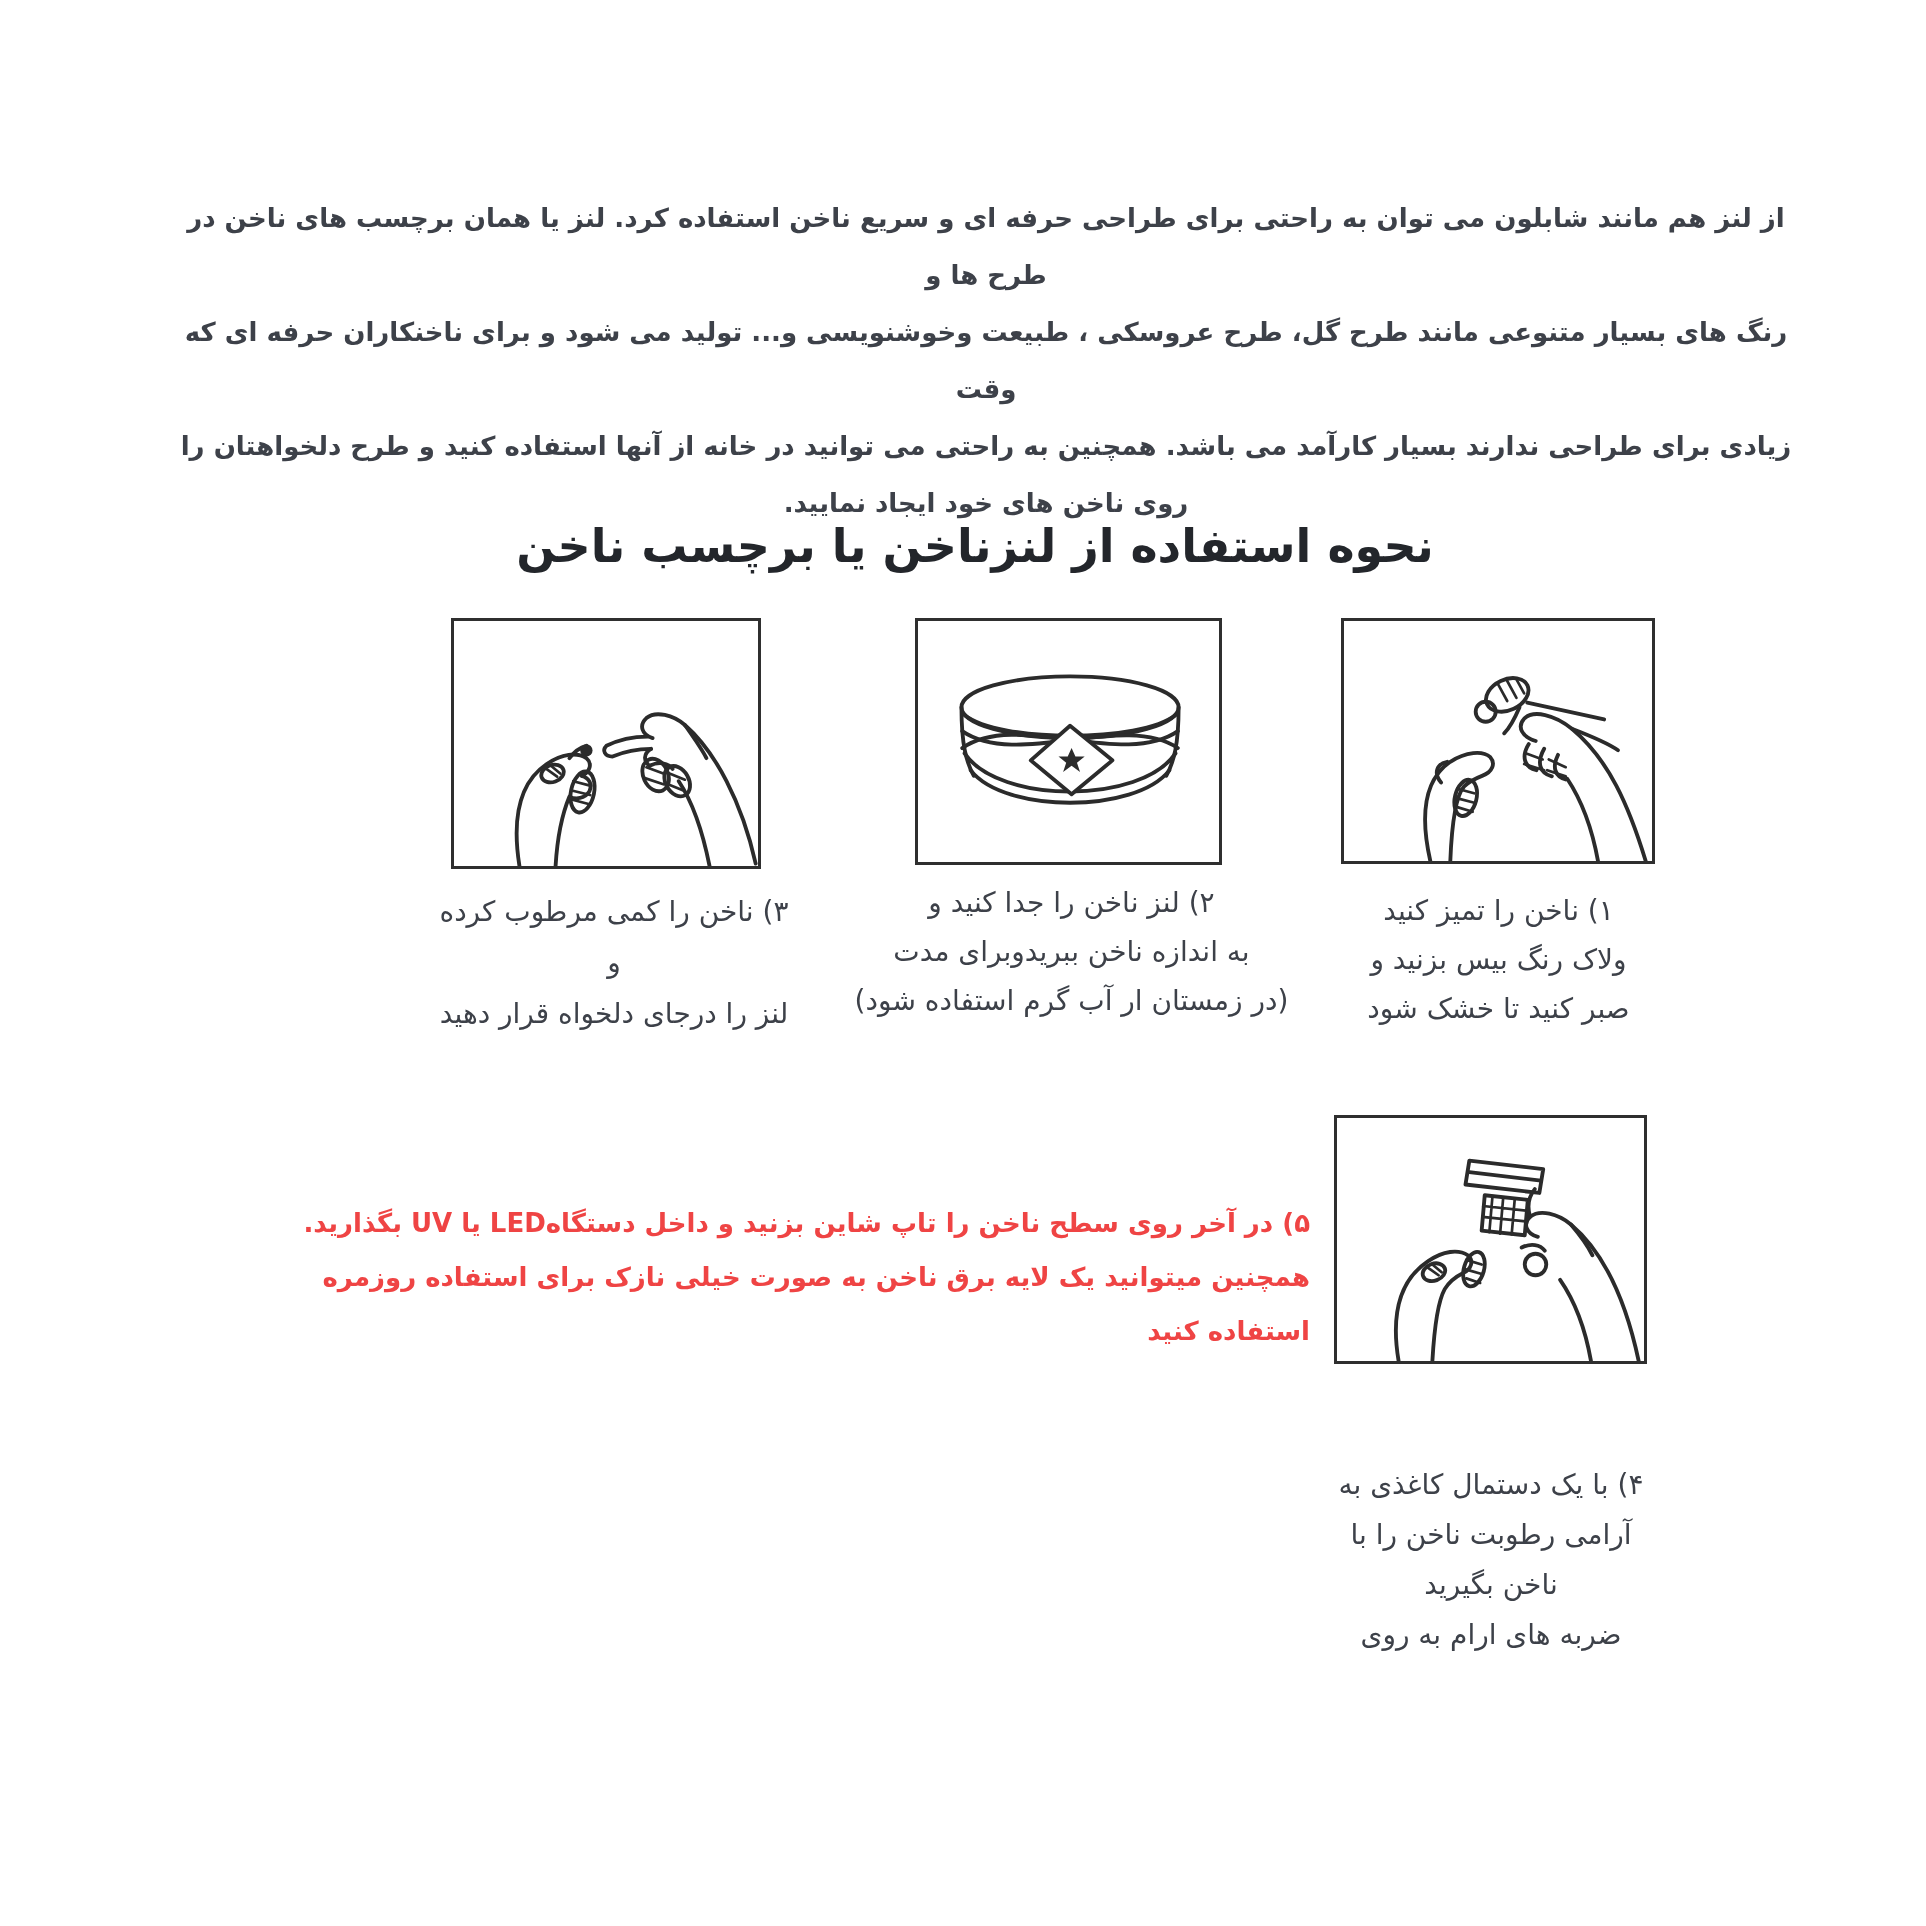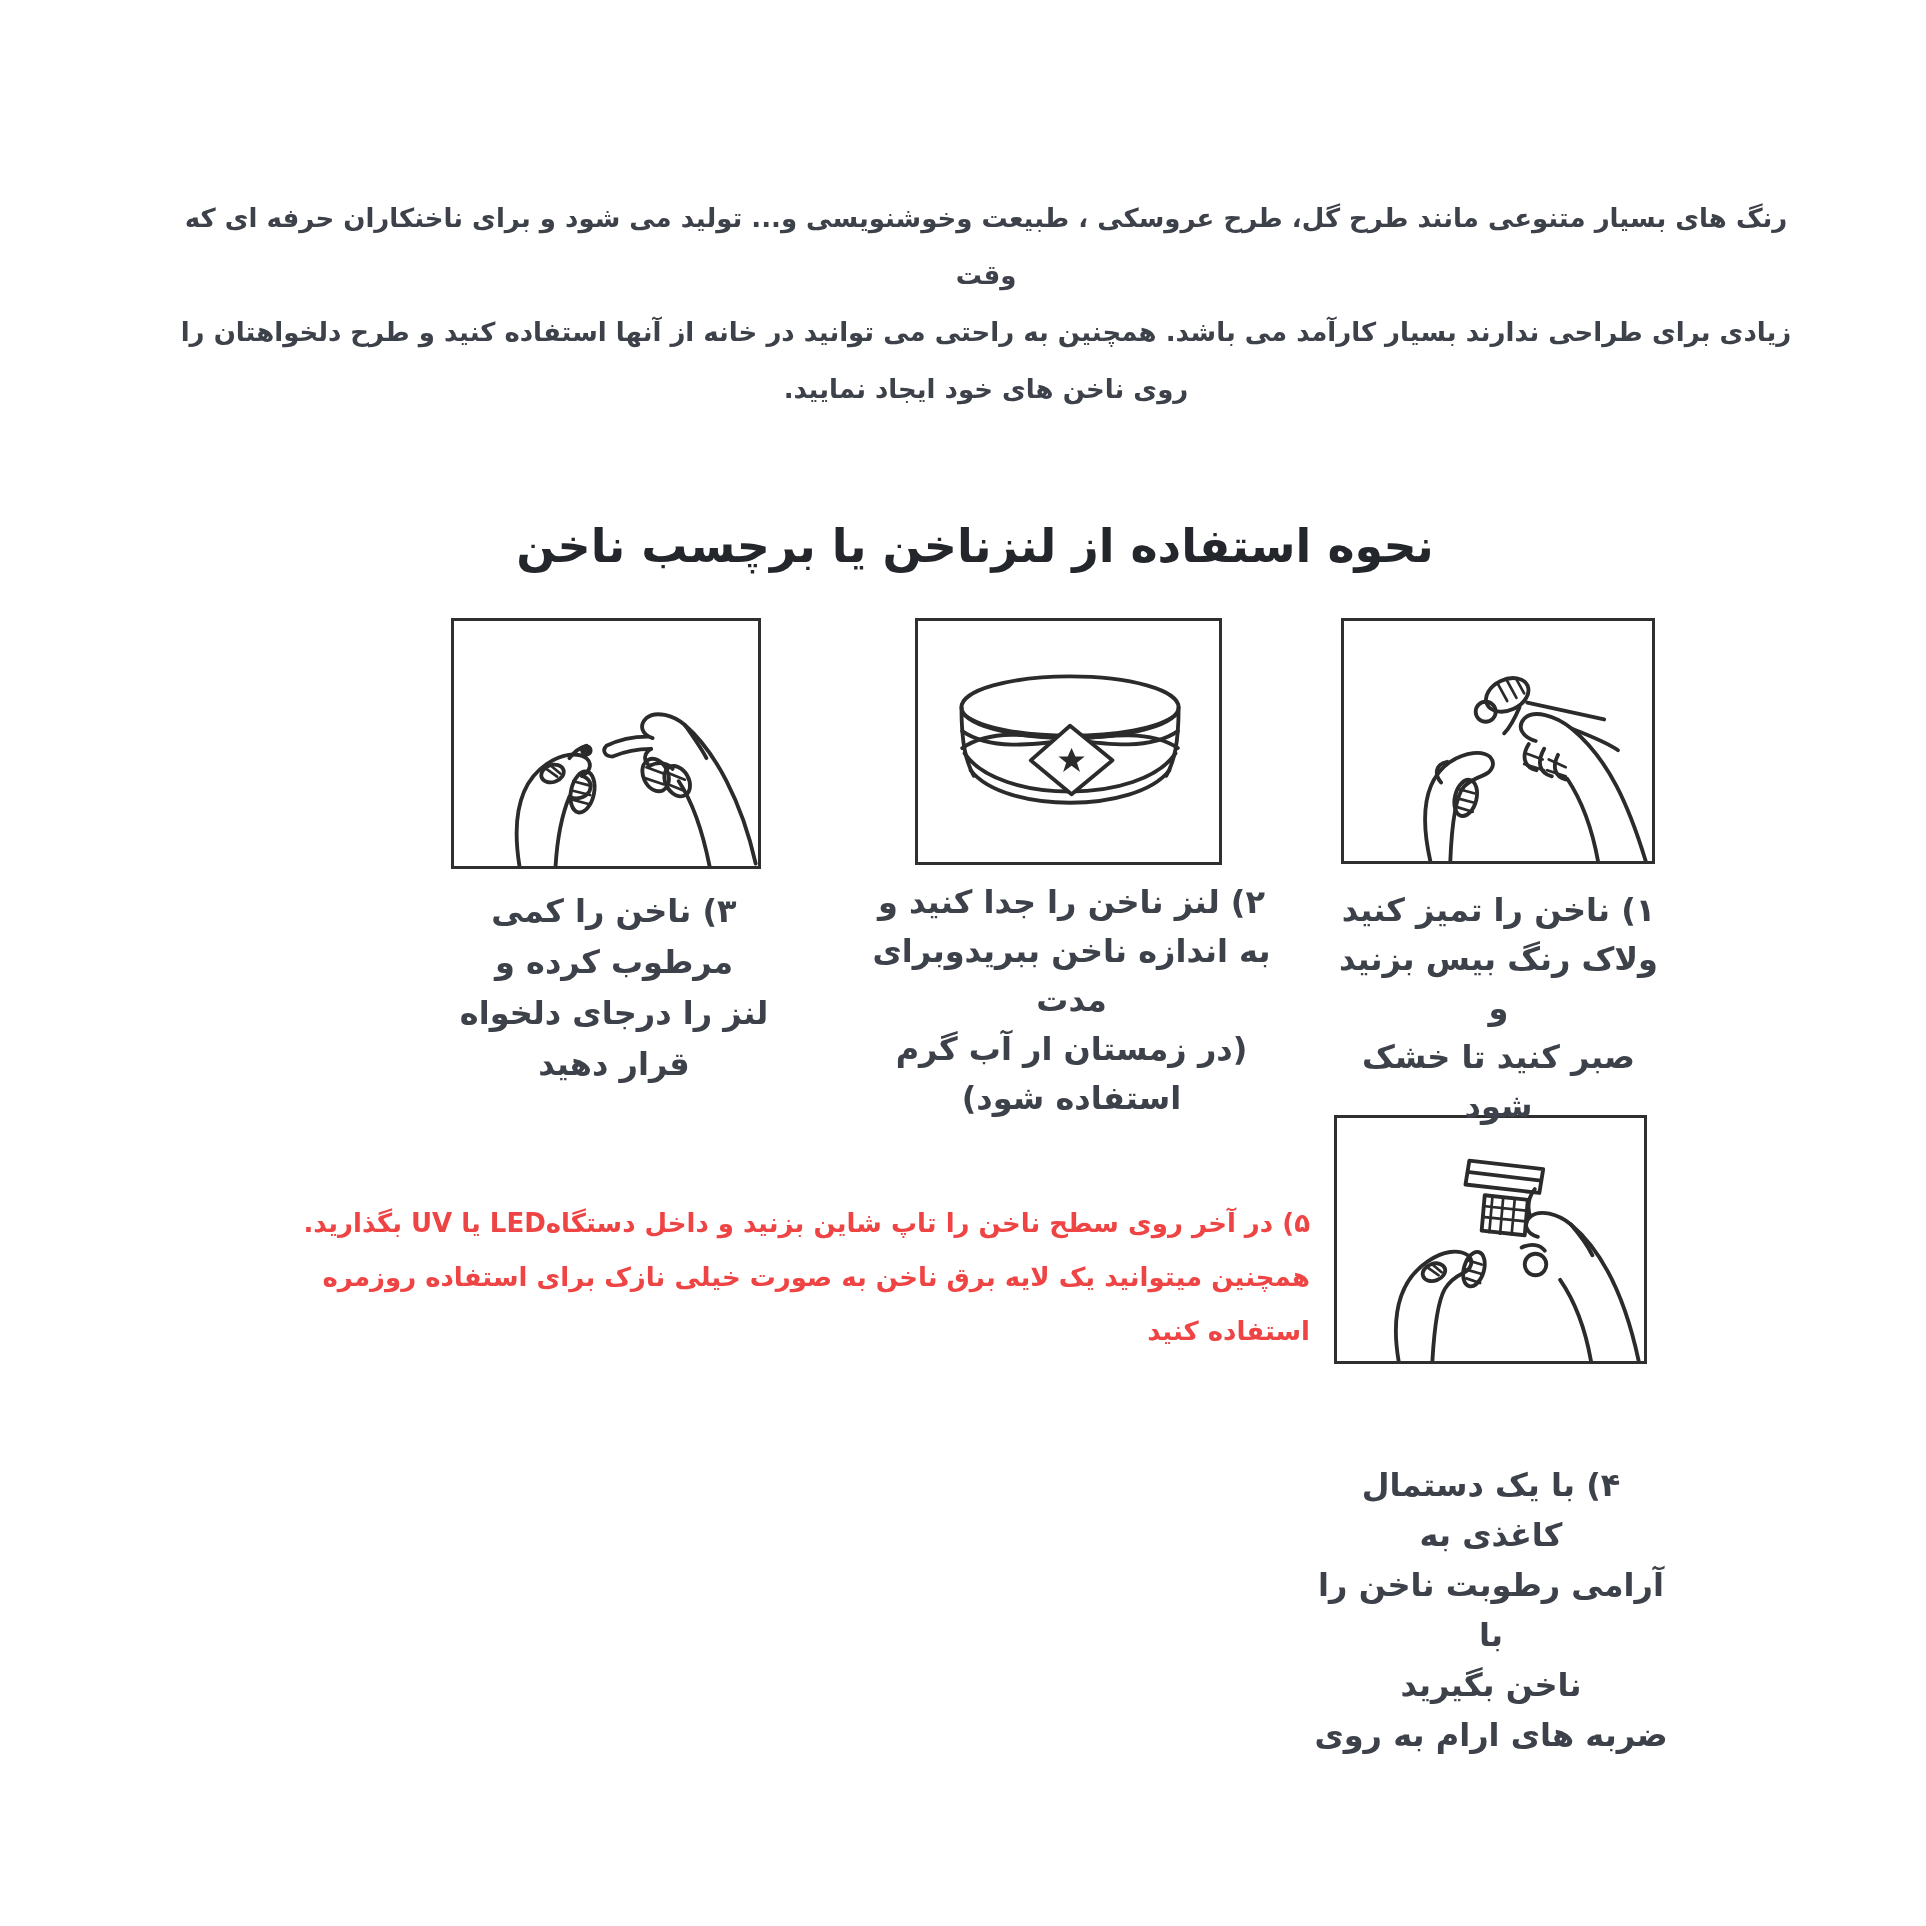--- a/index.html
+++ b/index.html
@@ -38,21 +38,21 @@
   .box svg { display:block; width:100%; height:100%; }
   .box1 { left:1341px; top:618px;  width:308px; height:240px; }
   .box2 { left:915px; top:618px;  width:301px; height:241px; }
   .box3 { left:451px;  top:618px;  width:304px; height:245px; }
   .box4 { left:1334px; top:1115px; width:307px; height:243px; }
   
   .caption {
     position:absolute;
     direction:rtl;
     text-align:center;
-    font-size:32px; font-weight:bold;
+    font-size:28px; font-weight:normal;
     line-height:49px;
     color:#3d4149;
   }
   .cap1 { top:886px; left:1325px; width:347px; }
   .cap2 { top:878px; left:848px; width:447px; }
   .cap3 { top:886px; left:435px;  width:358px; line-height:51px; }
   .cap4 { top:1460px; left:1310px; width:362px; line-height:50px; }
   
   .step5 {
     position:absolute;
@@ -67,20 +67,21 @@
   .lineart-thin { stroke:#2b2b2b; stroke-width:3.5; fill:none; stroke-linecap:round; }
   .fillwhite { fill:#ffffff; }
   .filldark { fill:#2b2b2b; stroke:none; }
 </style>
 </head>
 <body>
 
 <div class="page">
 
   <div class="intro" dir="rtl">
+    <div>از لنز هم مانند شابلون می توان به راحتی برای طراحی حرفه ای و سریع ناخن استفاده کرد. لنز یا همان برچسب های ناخن در طرح ها و</div>
     <div>رنگ های بسیار متنوعی مانند طرح گل، طرح عروسکی ، طبیعت وخوشنویسی و... تولید می شود و برای ناخنکاران حرفه ای که وقت</div>
     <div>زیادی برای طراحی ندارند بسیار کارآمد می باشد. همچنین به راحتی می توانید در خانه از آنها استفاده کنید و طرح دلخواهتان را</div>
     <div>روی ناخن های خود ایجاد نمایید.</div>
   </div>
 
   <h1 class="heading" dir="rtl">نحوه استفاده از لنزناخن یا برچسب ناخن</h1>
 
   <div class="box box3">
     <svg viewBox="0 0 395 318" role="img" aria-label="hands placing nail lens onto a nail">
       <g class="lineart">

